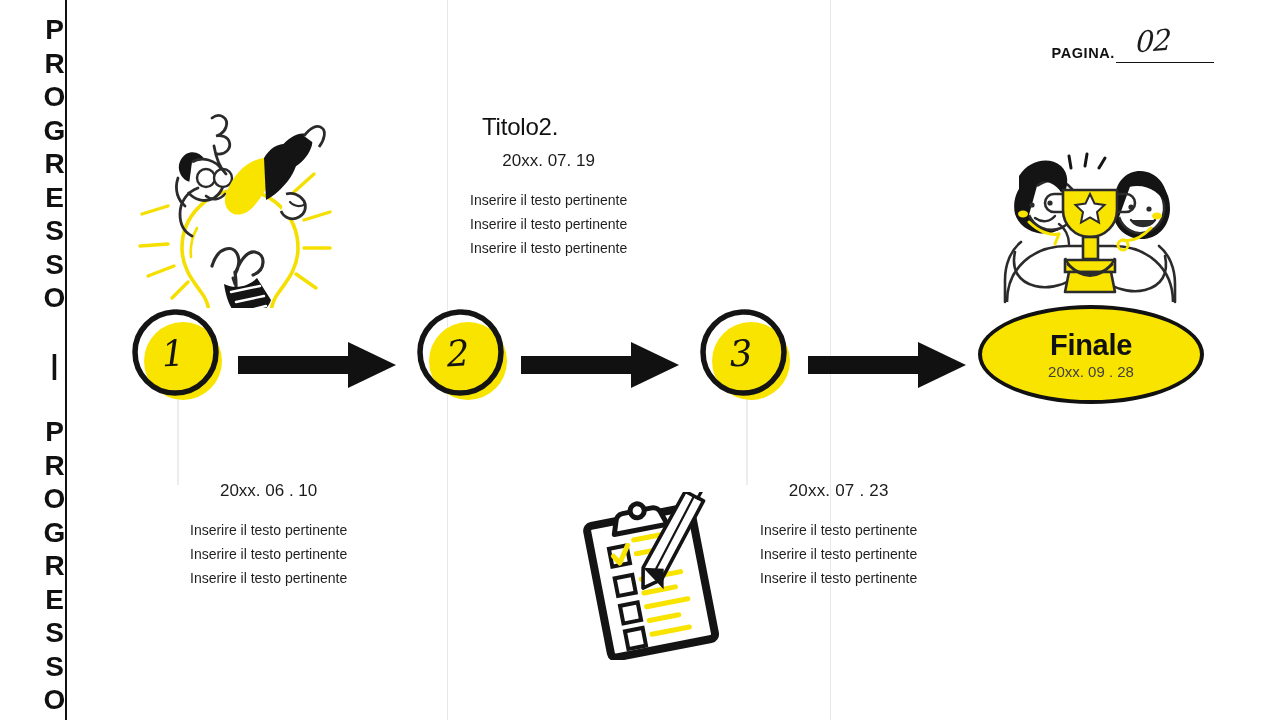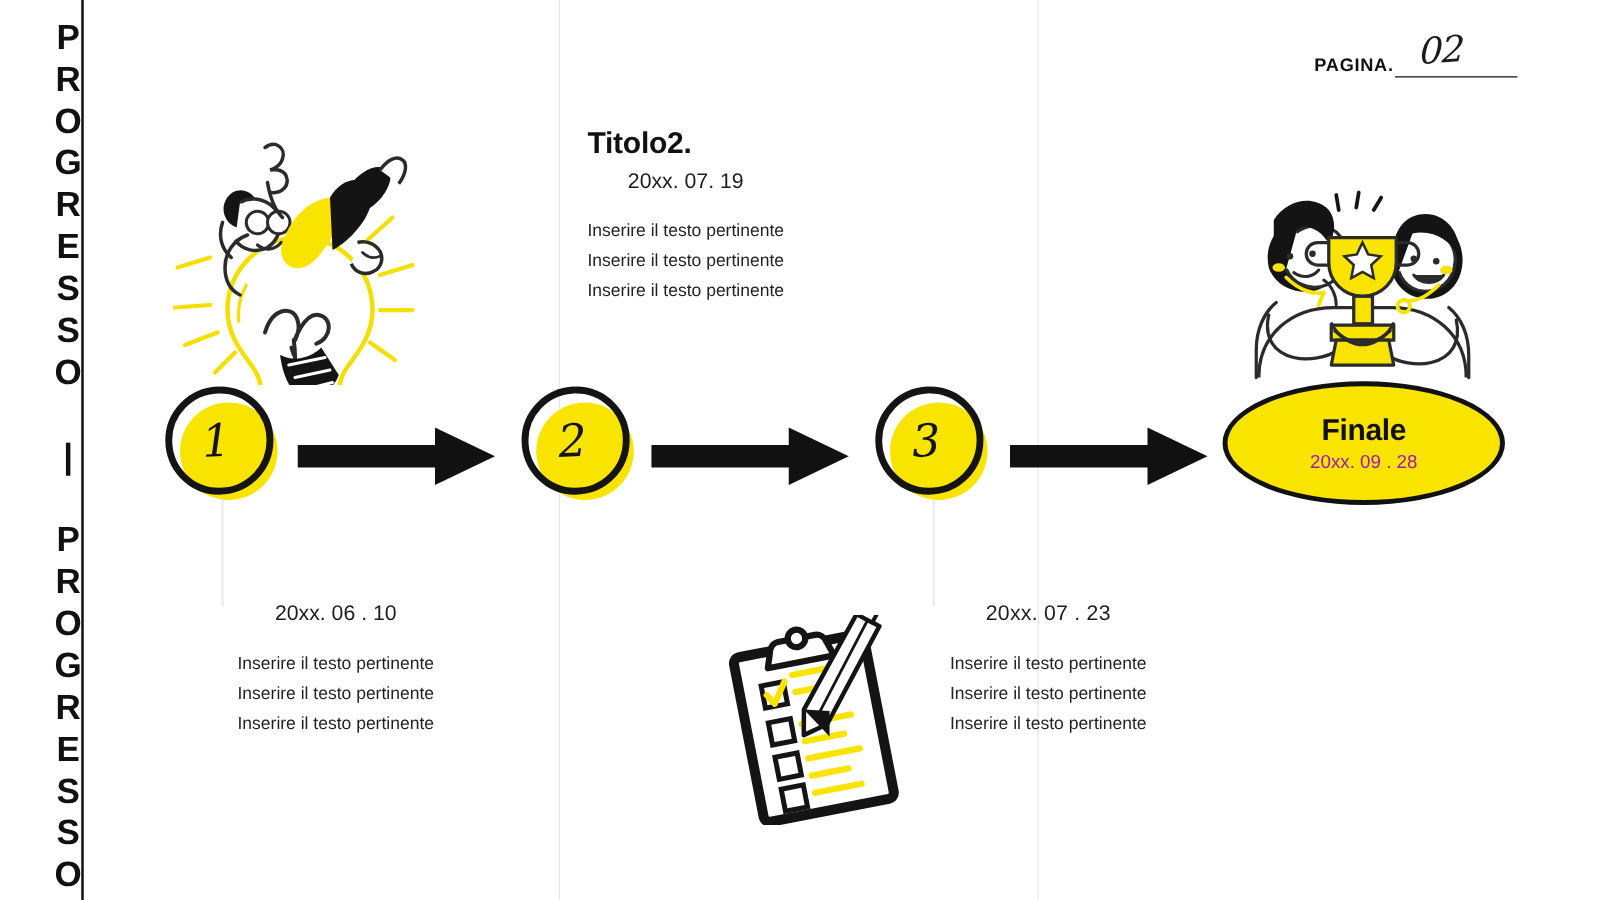--- a/index.html
+++ b/index.html
@@ -68,21 +68,21 @@
     padding-left: 16px;
     box-sizing: border-box;
   }
 
   
   .pagina {
     position: absolute;
     right: 66px;
     top: 46px;
     display: flex;
-    align-items: center;
+    align-items: flex-end;
   }
   .pagina-label {
     font-size: 14.5px;
     font-weight: 700;
     letter-spacing: 0.6px;
     color: #111111;
     line-height: 1;
     padding-bottom: 2px;
   }
   .pagina-rule {
@@ -103,25 +103,25 @@
     color: #1b1b1b;
     letter-spacing: -1px;
     transform: rotate(-4deg) skewX(-6deg);
     line-height: 1;
   }
 
   
   .block { position: absolute; }
   .block .title {
     font-size: 24px;
-    font-weight: 700;
+    font-weight: 400;
     color: #111111;
     letter-spacing: -0.2px;
     line-height: 1.1;
-    margin: 0;
+    margin: 12px;
   }
   .block .date {
     font-size: 17px;
     font-weight: 400;
     color: #1c1c1c;
     margin-top: 8px;
     line-height: 1.1;
     text-align: center;
   }
   .block .body { margin-top: 17px; }
@@ -194,29 +194,29 @@
     border-radius: 50%;
     background: #f9e400;
     border: 4.5px solid #111111;
     box-sizing: border-box;
     display: flex;
     flex-direction: column;
     align-items: center;
     justify-content: center;
   }
   .finale .f-title {
-    font-size: 24px;
+    font-size: 29px;
     font-weight: 700;
     color: #111111;
     line-height: 1.05;
     letter-spacing: -0.3px;
   }
   .finale .f-date {
     font-size: 15px;
-    color: #a21caf;
+    color: #404040;
     margin-top: 4px;
     line-height: 1;
   }
 
   
   .illus { position: absolute; }
   .illus-bulb { left: 118px; top: 96px; }
   .illus-clip { left: 575px; top: 492px; }
   .illus-trophy { left: 985px; top: 152px; }
 </style>

